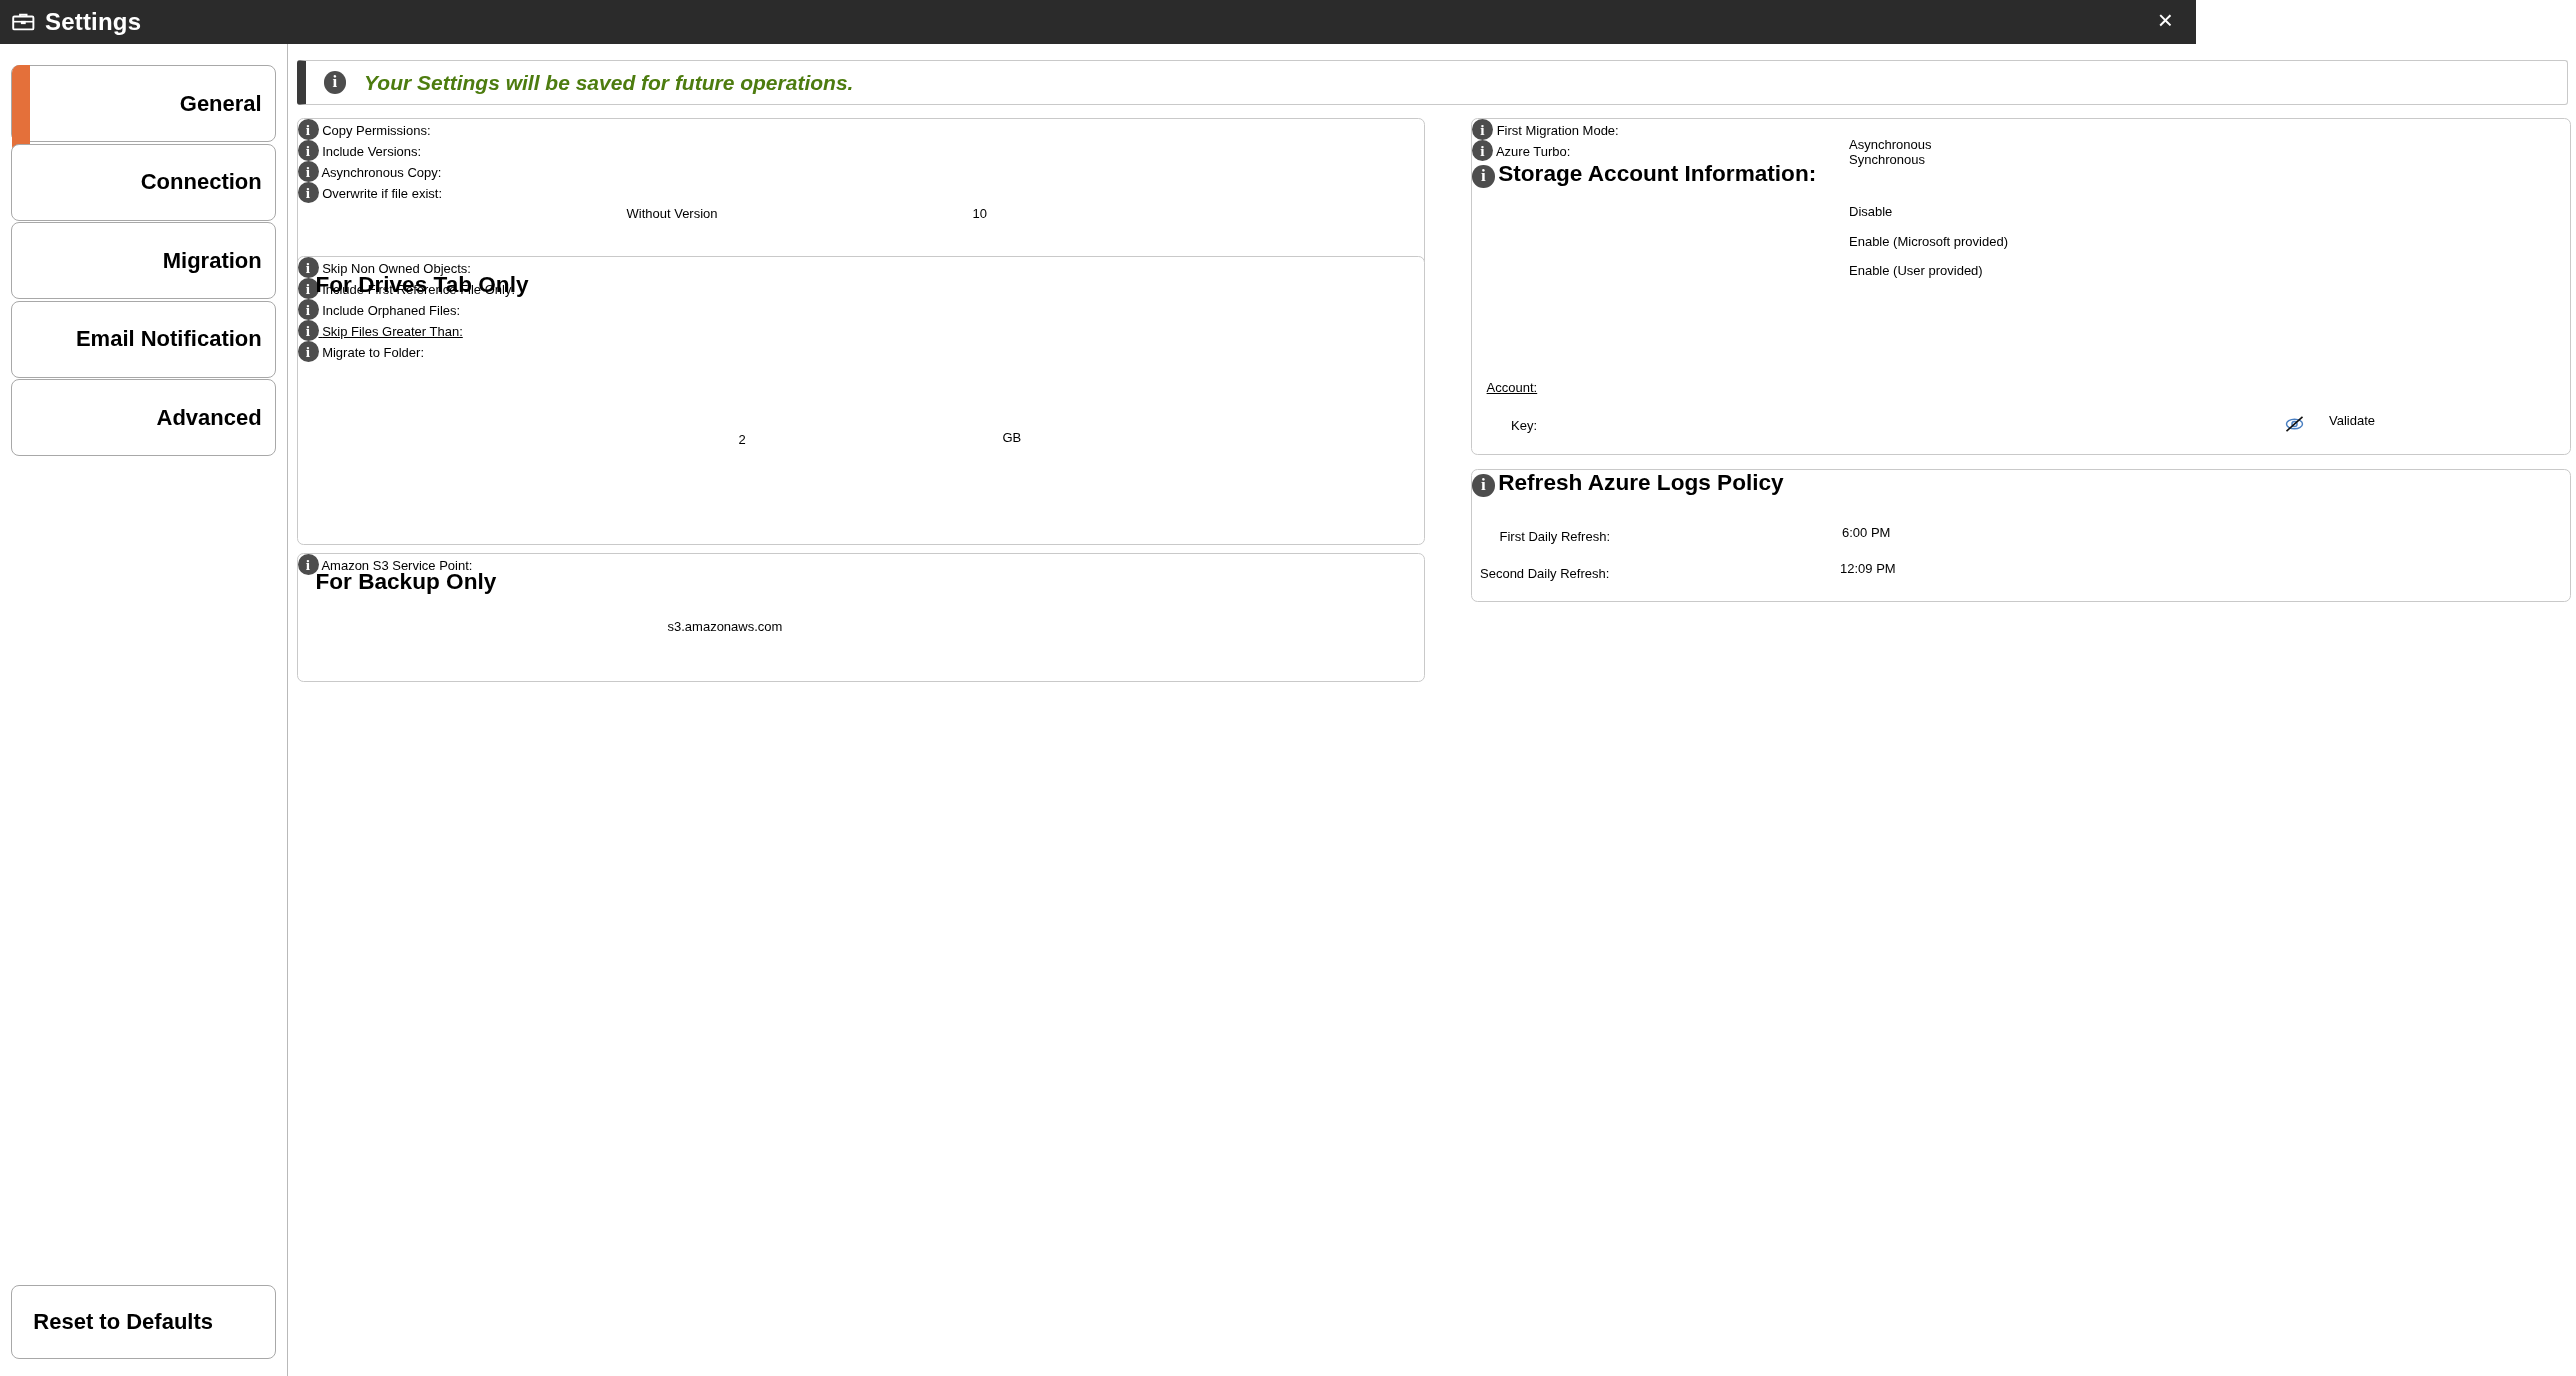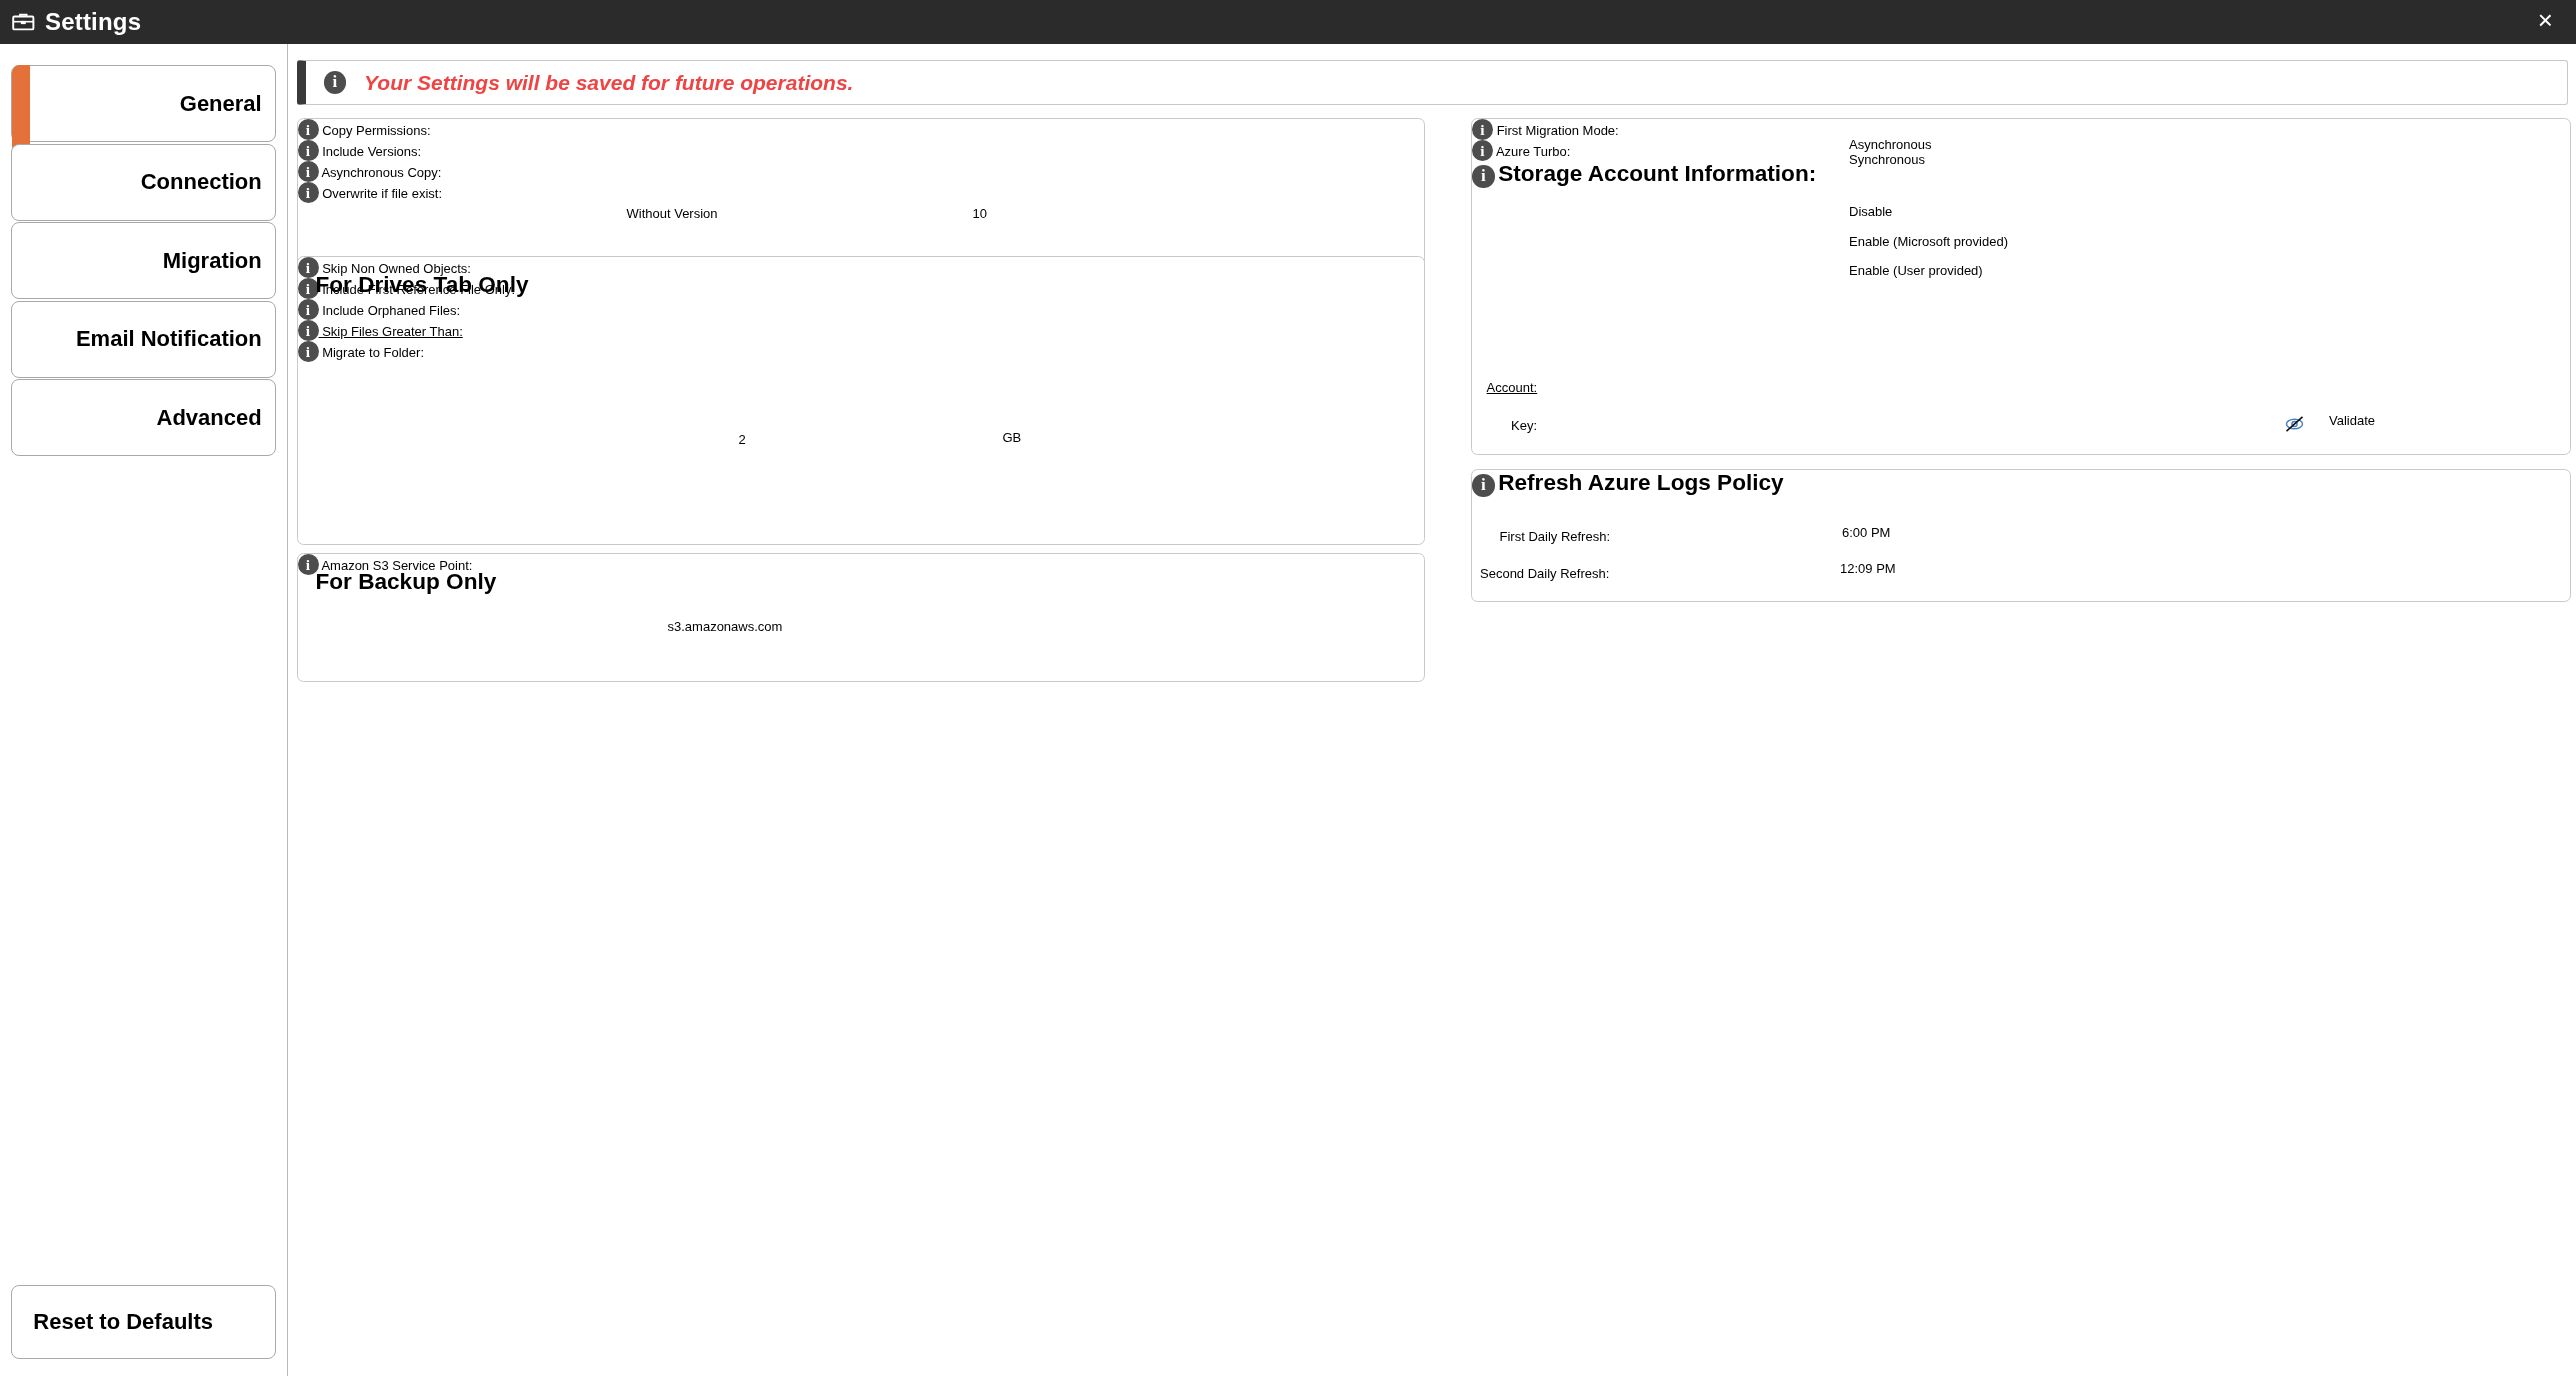--- a/index.html
+++ b/index.html
@@ -6,21 +6,21 @@
   html, body {
     width: 2576px; height: 1377px;
     background: #ffffff;
     font-family: "Liberation Sans", sans-serif;
     overflow: hidden;
   }
 
   
   .titlebar {
     position: absolute; top: 0; left: 0;
-    width: 2576px; height: 44px;
+    width: 2196px; height: 44px;
     background: #2b2b2b;
     display: flex; align-items: center;
   }
   .titlebar-icon {
     margin-left: 11.3px; margin-right: 9.7px;
     width: 24px; height: 21px;
     display: flex; align-items: center; justify-content: center;
   }
   .titlebar-title {
     color: #ffffff;
@@ -98,21 +98,21 @@
     border: 0.8px solid #c9c9c9;
     border-left: 9.7px solid #3a3a3a;
     border-radius: 3.2px;
     display: flex; align-items: center;
     padding-left: 18px;
   }
   .banner-text {
     font-size: 21px;
     font-style: italic;
     font-weight: bold;
-    color: #ef4444;
+    color: #4d7c0f;
     margin-left: 18px;
   }
 
   
   .info-icon {
     display: inline-block;
     width: 21px; height: 21px;
     border-radius: 50%;
     background: #4d4d4d;
     color: #ffffff;

